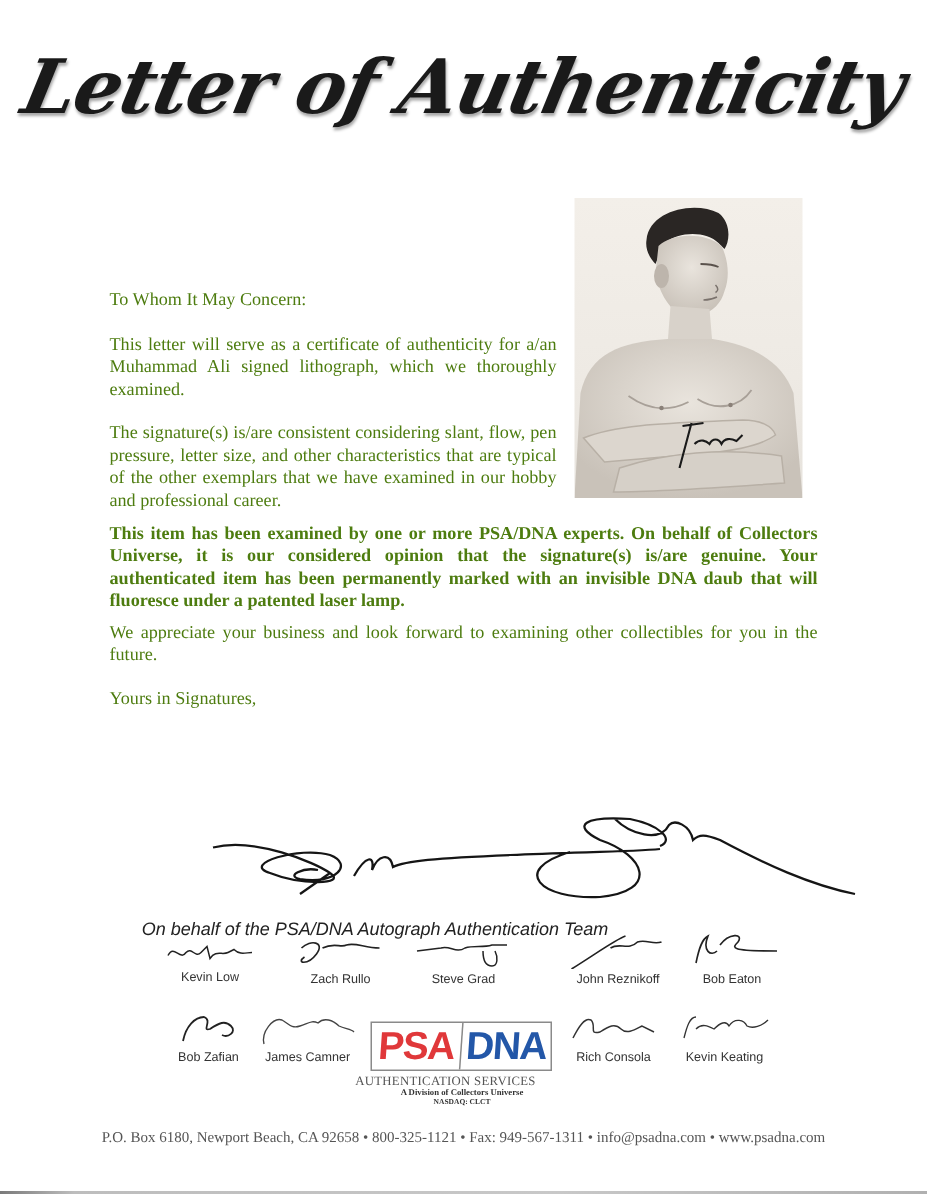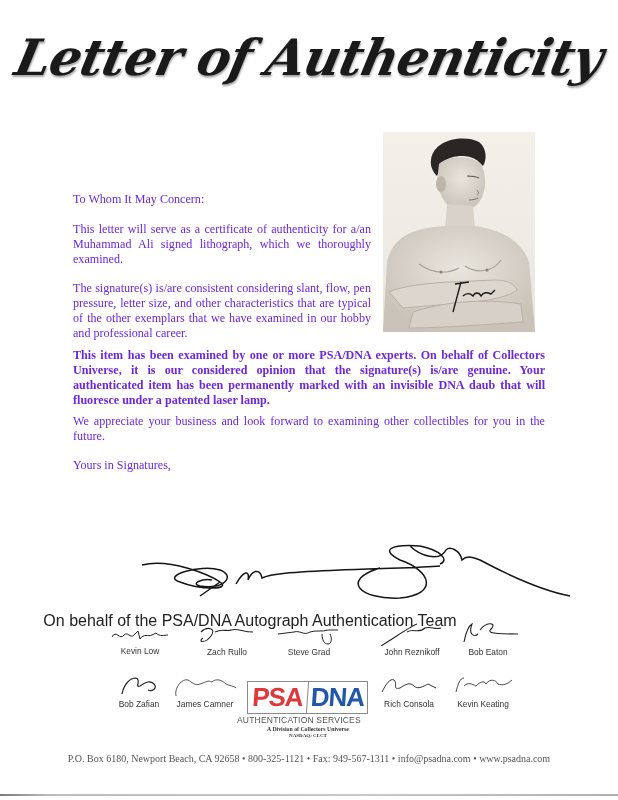--- a/index.html
+++ b/index.html
@@ -9,58 +9,58 @@
     }
     .abs { position: absolute; }
     .title {
       left: 0; top: 28px; width: 618px; text-align: center;
       font-family: "DejaVu Serif", "Liberation Serif", serif; font-style: italic; font-weight: bold;
       font-size: 50px; letter-spacing: -1px; color: #1a1a1a;
       text-shadow: 1px 2px 2px rgba(0,0,0,0.35);
       transform: skewX(-12deg);
     }
     .meta { left: 73px; top: 124px; font-size: 12px; line-height: 15px; color: #3a3a3a; }
-    .para { font-size: 12.1px; line-height: 15px; color: #6d28d9; text-align: justify; }
+    .para { font-size: 12.1px; line-height: 15px; color: #4d7c0f; text-align: justify; }
     .p-greet { left: 73px; top: 192px; }
     .p1 { left: 73px; top: 222px; width: 298px; }
     .p2 { left: 73px; top: 281px; width: 298px; }
     .p3 { left: 73px; top: 348px; width: 472px; font-weight: bold; }
     .p4 { left: 73px; top: 414px; width: 472px; }
     .p-close { left: 73px; top: 458px; }
 
     .photo {
       left: 383px; top: 132px; width: 152px; height: 200px;
       background: linear-gradient(180deg, #f3efe9 0%, #eeeae4 60%, #e6e2dc 100%);
       overflow: hidden;
     }
     .photo svg { display: block; }
 
     .sig-main { left: 140px; top: 520px; width: 440px; height: 90px; }
     .team-caption {
       left: 0; top: 612px; width: 500px; text-align: center;
-      font-family: "Liberation Sans", "DejaVu Sans", sans-serif; font-size: 16px; color: #222;
+      font-family: "Liberation Sans", "DejaVu Sans", sans-serif; font-size: 12px; color: #222; font-style: italic;
     }
     .member { text-align: center; font-family: "Liberation Sans", "DejaVu Sans", sans-serif; font-size: 8.4px; color: #333; }
     .member svg { display: block; margin: 0 auto; }
     .member .name { display: block; margin-top: 1px; }
 
     .logo-box {
       left: 247px; top: 681px; width: 121px; height: 33px;
       border: 1px solid #8a8a8a; box-sizing: border-box; display: flex; background: #fff;
     }
     .logo-psa, .logo-dna {
       flex: 1; display: flex; align-items: center; justify-content: center;
       font-family: "Liberation Sans", "DejaVu Sans", sans-serif; font-weight: bold; font-size: 26px;
       letter-spacing: -1px; transform: skewX(-4deg);
     }
     .logo-psa { color: #e0383a; border-right: 1px solid #8a8a8a; }
     .logo-dna { color: #2357a8; }
     .auth-services {
-      left: 237px; top: 715px; width: 142px; text-align: left;
-      font-family: Liberation Sans, sans-serif; font-size: 8.5px; color: #555; letter-spacing: 0.2px;
+      left: 226px; top: 715px; width: 142px; text-align: center;
+      font-family: Liberation Serif, serif; font-size: 8.5px; color: #555; letter-spacing: 0.2px;
     }
     .division { left: 237px; top: 726px; width: 142px; text-align: center; font-size: 5.8px; color: #333; font-weight: bold; }
     .nasdaq { left: 237px; top: 733px; width: 142px; text-align: center; font-size: 5px; color: #333; font-weight: bold; }
     .footer {
       left: 0; top: 753px; width: 618px; text-align: center; font-size: 10px; color: #555;
     }
     .bottom-rule {
       left: 0; top: 794px; width: 618px; height: 2px;
       background: linear-gradient(90deg, #7a7a7a 0%, #bdbdbd 8%, #c8c8c8 60%, #b0b0b0 100%);
     }

